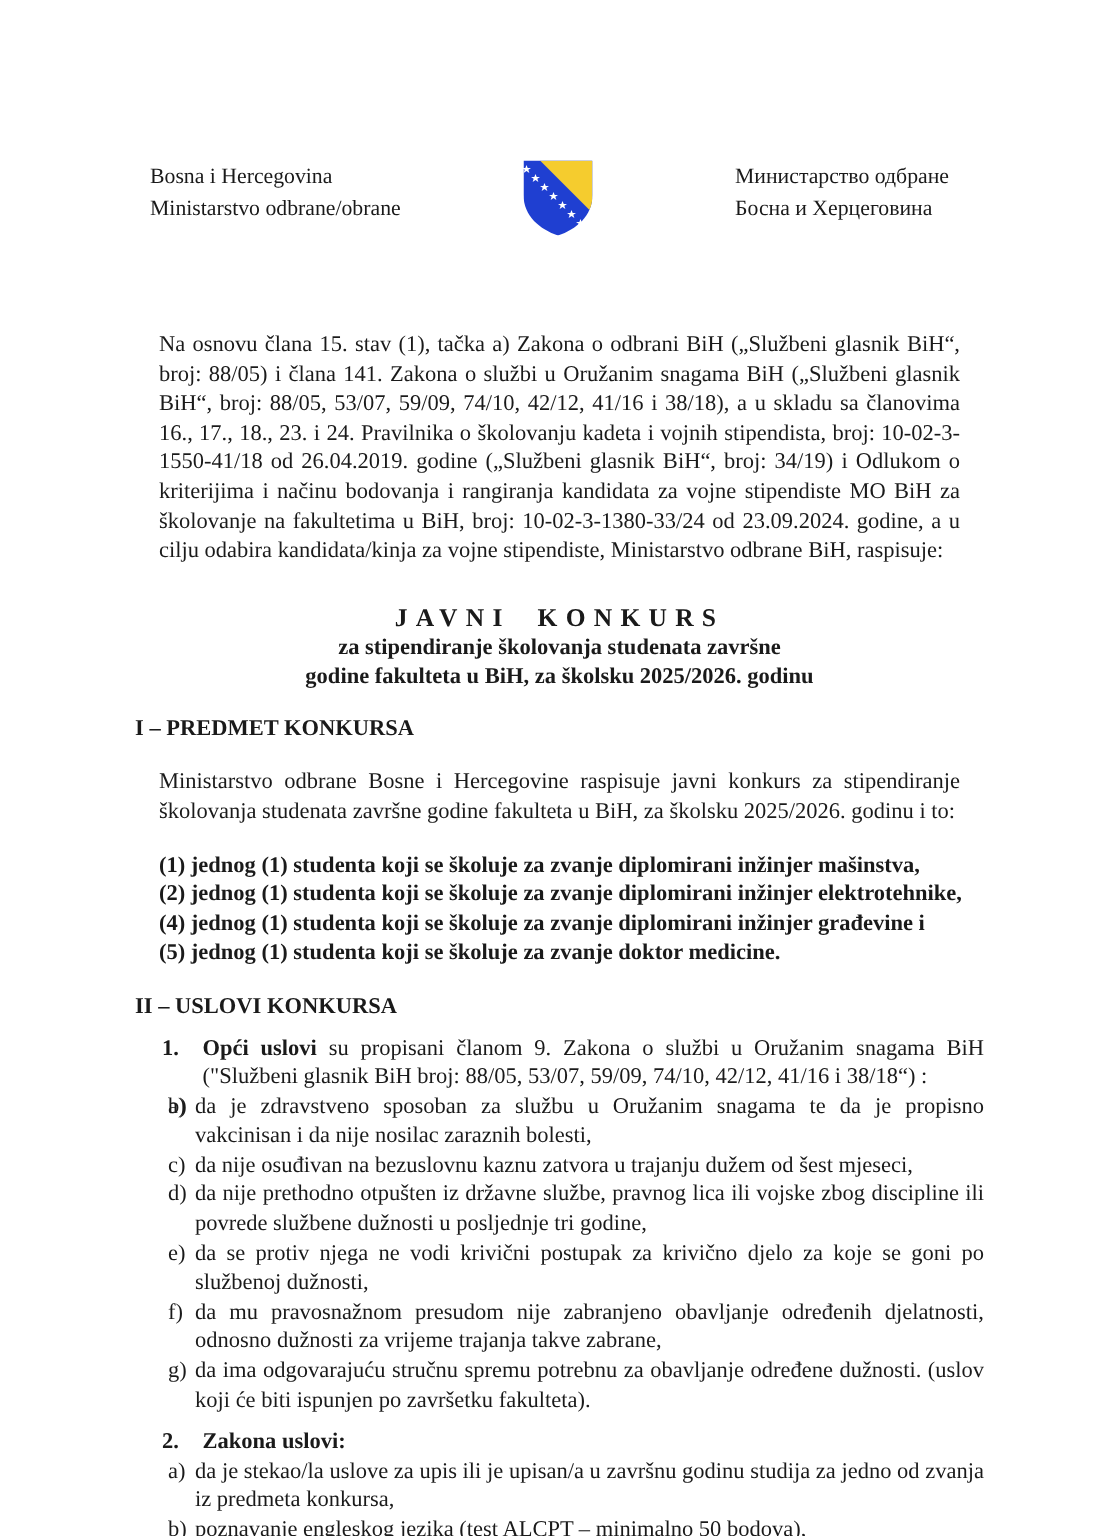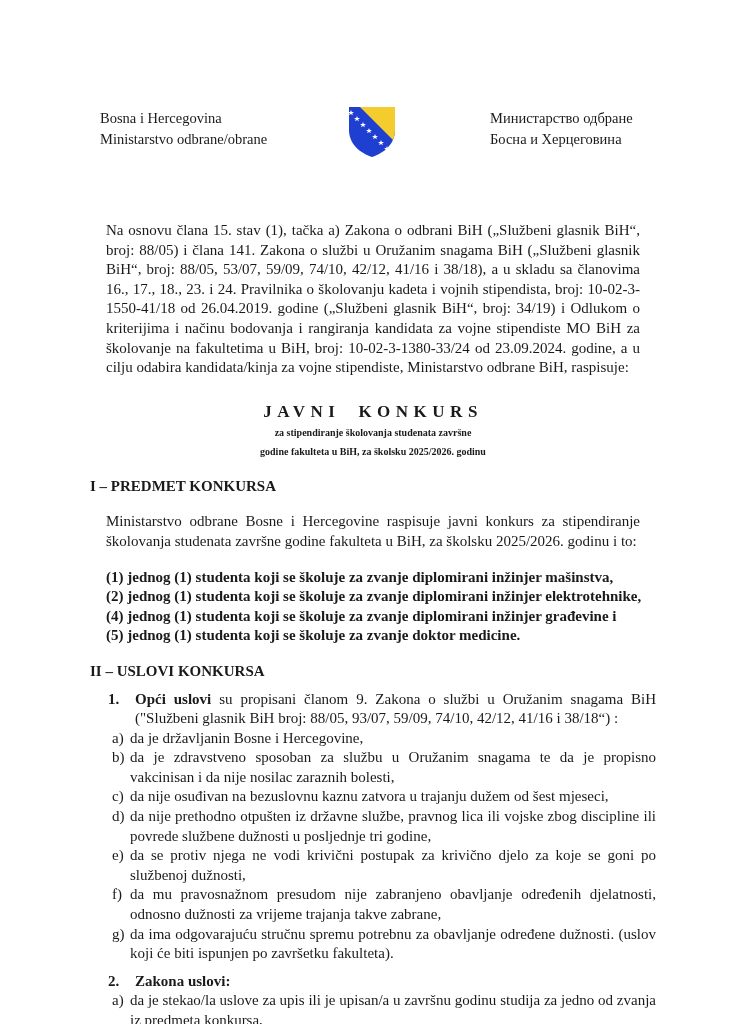--- a/index.html
+++ b/index.html
@@ -11,21 +11,21 @@
     .hdr { position: absolute; top: 108px; font-weight: normal; font-size: 14.5px; line-height: 21px; }
     .hdr-left { left: 100px; }
     .hdr-right { left: 490px; }
     .crest { position: absolute; left: 348px; top: 106px; width: 48px; height: 52px; }
 
     .page { position: absolute; left: 90px; top: 205px; width: 566px; font-size: 15px; line-height: 19.6px; }
     .just { text-align: justify; margin: 16px; }
     .title-block { text-align: center; font-weight: bold; margin-top: 23px; }
     .title-main { font-size: 17px; letter-spacing: 5.5px; line-height: 22px; }
     .title-main .gap { display: inline-block; width: 18px; }
-    .title-sub { font-size: 10px; line-height: 19px; }
+    .title-sub { font-size: 15px; line-height: 19px; }
     .sec-title { font-weight: bold; font-size: 15px; margin-top: 16px; margin-bottom: 8px; }
     .numlist { margin: 0; padding: 0; list-style: none; font-weight: bold; }
     .numlist li { padding-left: 16px; }
     .cond { position: relative; padding-left: 45px; margin-top: 6px; }
     .cond-num { position: absolute; left: 18px; font-weight: bold; }
     .cond-head { text-align: justify; }
     .letters { margin: 0; padding: 0; list-style: none; }
     .letters li { position: relative; padding-left: 40px; text-align: justify; }
     .letters li .lt { position: absolute; left: 22px; }
     .letters.wide li .lt { left: 22px; }
@@ -82,24 +82,24 @@
     <li>(1) jednog (1) studenta koji se školuje za zvanje diplomirani inžinjer mašinstva,</li>
     <li>(2) jednog (1) studenta koji se školuje za zvanje diplomirani inžinjer elektrotehnike,</li>
     <li>(4) jednog (1) studenta koji se školuje za zvanje diplomirani inžinjer građevine i</li>
     <li>(5) jednog (1) studenta koji se školuje za zvanje doktor medicine.</li>
   </ul>
 
   <div class="sec-title">II – USLOVI KONKURSA</div>
 
   <div class="cond">
     <span class="cond-num">1.</span>
-    <div class="cond-head"><b>Opći uslovi</b><span> su propisani članom 9. Zakona o službi u Oružanim snagama BiH ("Službeni  glasnik BiH broj: 88/05, 93/07, 59/09, 74/10, 42/12, 41/16 i 38/18“) :</span></div>
+    <div class="cond-head"><b>Opći uslovi</b><span> su propisani članom 9. Zakona o službi u Oružanim snagama BiH ("Službeni  glasnik BiH broj: 88/05, 53/07, 59/09, 74/10, 42/12, 41/16 i 38/18“) :</span></div>
   </div>
   <ul class="letters">
-    <li><span class="lt">a)</span><span>da je državljanin Bosne i Hercegovine,</span></li>
+    <li><span class="lt">a)</span></li>
     <li><span class="lt">b)</span><span>da je zdravstveno sposoban za službu u Oružanim snagama te da je propisno vakcinisan i da nije nosilac zaraznih bolesti,</span></li>
     <li><span class="lt">c)</span><span>da nije osuđivan na bezuslovnu kaznu zatvora u trajanju dužem od šest mjeseci,</span></li>
     <li><span class="lt">d)</span><span>da nije prethodno otpušten iz državne službe, pravnog lica ili vojske zbog discipline ili povrede službene dužnosti u posljednje tri godine,</span></li>
     <li><span class="lt">e)</span><span>da se protiv njega ne vodi krivični postupak za krivično djelo za koje se goni po službenoj dužnosti,</span></li>
     <li><span class="lt">f)</span><span>da mu pravosnažnom presudom nije zabranjeno obavljanje određenih djelatnosti, odnosno dužnosti za vrijeme trajanja takve zabrane,</span></li>
     <li><span class="lt">g)</span><span>da ima odgovarajuću stručnu spremu potrebnu za obavljanje određene dužnosti. (uslov koji će biti ispunjen po završetku fakulteta).</span></li>
   </ul>
 
   <div class="cond" style="margin-top:8px;">
     <span class="cond-num">2.</span>

